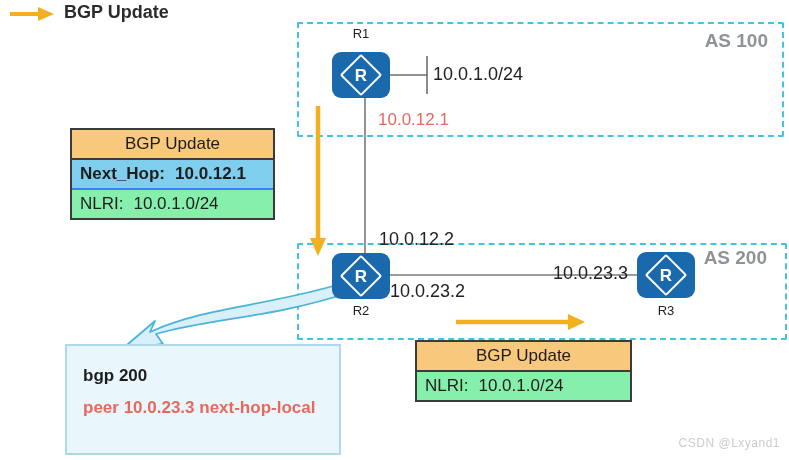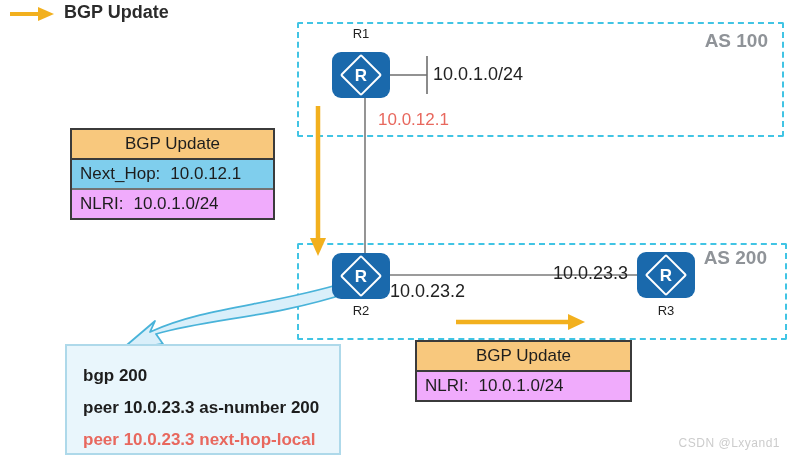--- a/index.html
+++ b/index.html
@@ -16,22 +16,22 @@
   .diamond{position:absolute;width:26px;height:26px;border:2px solid #fff;transform:rotate(45deg);border-radius:2px;}
   .rletter{position:relative;color:#fff;font-size:17px;font-weight:bold;line-height:1;}
   .router-name{position:absolute;width:58px;text-align:center;font-size:13px;color:#222;}
   .iflabel{position:absolute;font-size:17px;color:#222;white-space:nowrap;}
   .red{color:#E8685E;}
   
   .bgp-table{position:absolute;border:2px solid #3b3b3b;background:#fff;}
   .bgp-header{height:28px;line-height:28px;text-align:center;background:#F8C87D;
               border-bottom:2px solid #3b3b3b;font-size:17px;color:#1d1d1d;}
   .bgp-row{height:28px;line-height:28px;padding-left:8px;font-size:17px;white-space:nowrap;}
-  .row-nexthop{background:#7FCEED;border-bottom:2px solid #737373;}
-  .row-nlri{background:#f0abfc;}
+  .row-nexthop{background:#7FCEED;border-bottom:2px solid #3b82f6;font-weight:bold;}
+  .row-nlri{background:#86efac;}
   .bgp-row .val{margin-left:10px;}
   
   .config-box{position:absolute;background:#E9F6FC;border:2px solid #AED9EA;
               padding:14px 0 0 16px;box-sizing:border-box;}
   .config-line{font-size:17px;font-weight:bold;line-height:32px;white-space:nowrap;}
   
   .legend-label{position:absolute;left:64px;top:2px;font-size:18px;font-weight:600;color:#2b2b2b;}
   .watermark{position:absolute;right:9px;top:436px;font-size:12px;color:#cccccc;letter-spacing:.5px;}
   svg{position:absolute;left:0;top:0;}
   .layer-lines{z-index:1;}
@@ -87,20 +87,21 @@
   <div class="router-name z2 abs" style="left:332px;top:303px;">R2</div>
 
   <div class="router z2" style="left:637px;top:252px;">
     <div class="diamond"></div>
     <span class="rletter">R</span>
   </div>
   <div class="router-name z2 abs" style="left:637px;top:303px;">R3</div>
 
   <span class="iflabel z2" style="left:433px;top:64px;font-size:18px;">10.0.1.0/24</span>
   <span class="iflabel red z2" style="left:378px;top:110px;">10.0.12.1</span>
+  <span class="iflabel z2" style="left:379px;top:229px;font-size:18px;">10.0.12.2</span>
   <span class="iflabel z2" style="left:390px;top:281px;font-size:18px;">10.0.23.2</span>
   <span class="iflabel z2" style="left:553px;top:263px;font-size:18px;">10.0.23.3</span>
 
   <div class="bgp-table z2" style="left:70px;top:128px;width:201px;">
     <div class="bgp-header">BGP Update</div>
     <div class="bgp-row row-nexthop">
       <span>Next_Hop:</span><span class="val">10.0.12.1</span>
     </div>
     <div class="bgp-row row-nlri">
       <span>NLRI:</span><span class="val">10.0.1.0/24</span>
@@ -109,19 +110,18 @@
 
   <div class="bgp-table z2" style="left:415px;top:340px;width:213px;">
     <div class="bgp-header">BGP Update</div>
     <div class="bgp-row row-nlri">
       <span>NLRI:</span><span class="val">10.0.1.0/24</span>
     </div>
   </div>
 
   <div class="config-box z2" style="left:65px;top:344px;width:276px;height:111px;">
     <div class="config-line">bgp 200</div>
-    <div class="config-line">peer 10.0.23.3  as-number 200</div>
     <div class="config-line red">peer 10.0.23.3 next-hop-local</div>
   </div>
 
   <span class="watermark">CSDN @Lxyand1</span>
 
 </div>
 
 </body></html>

